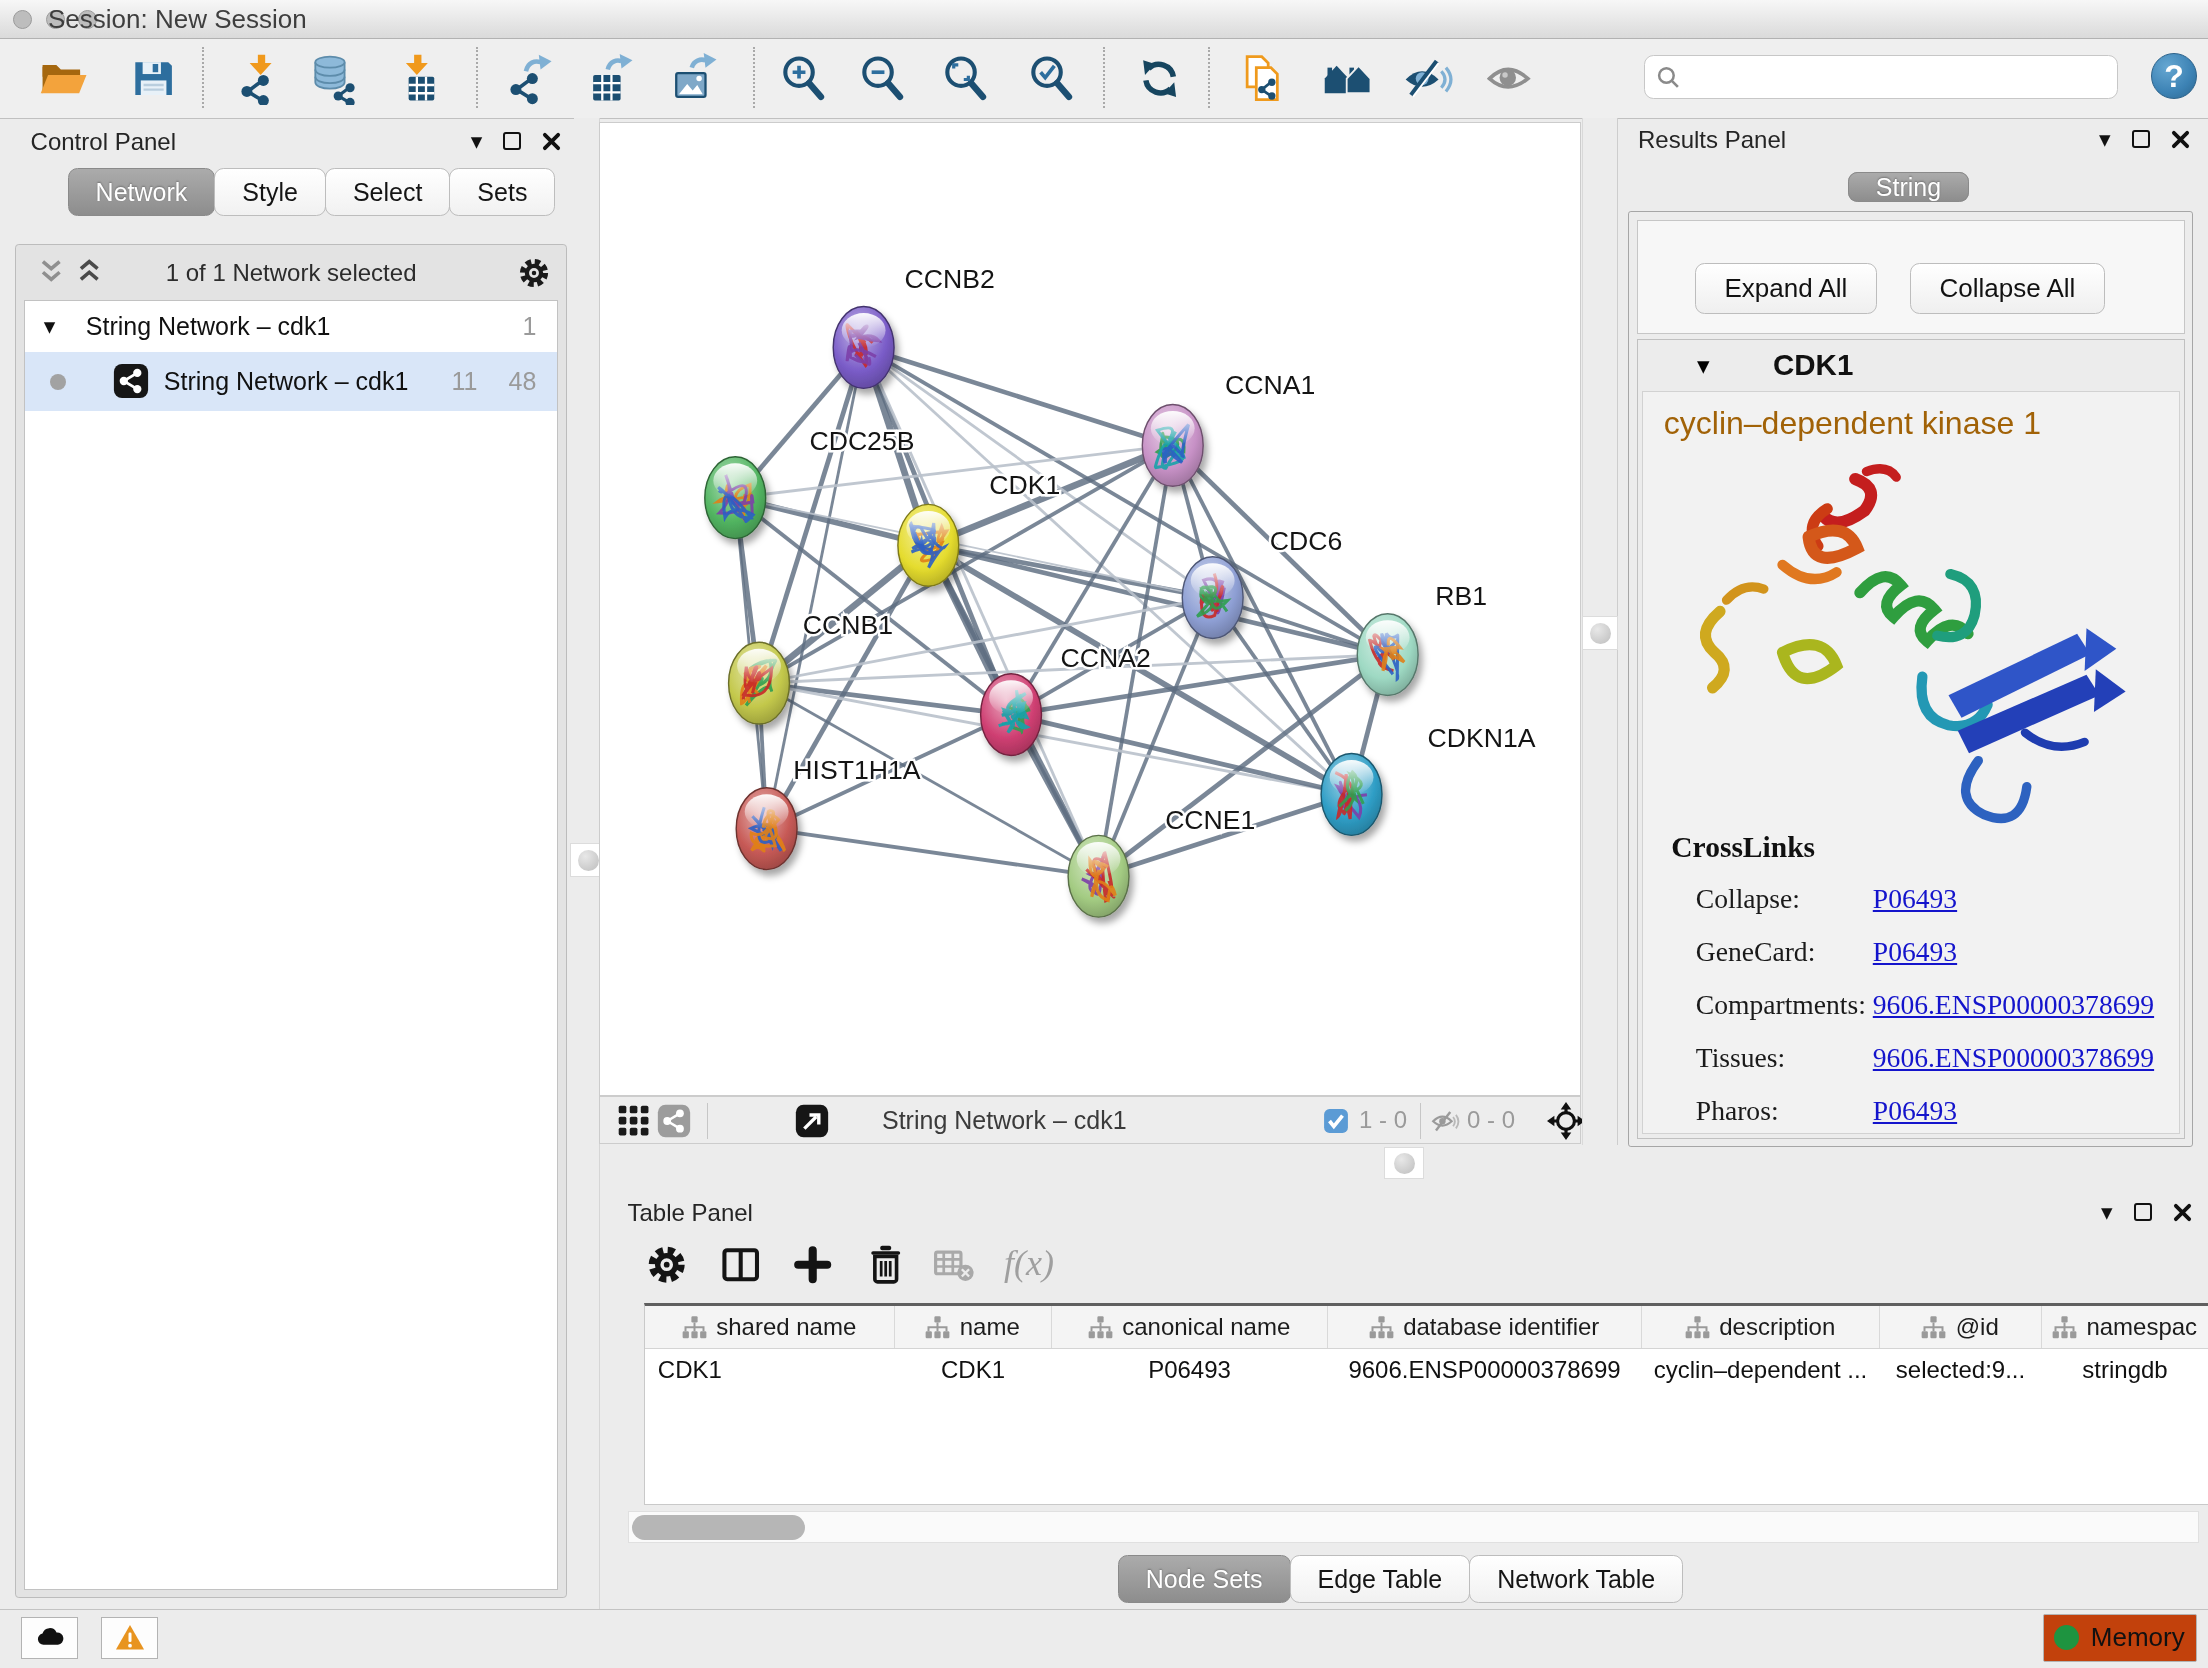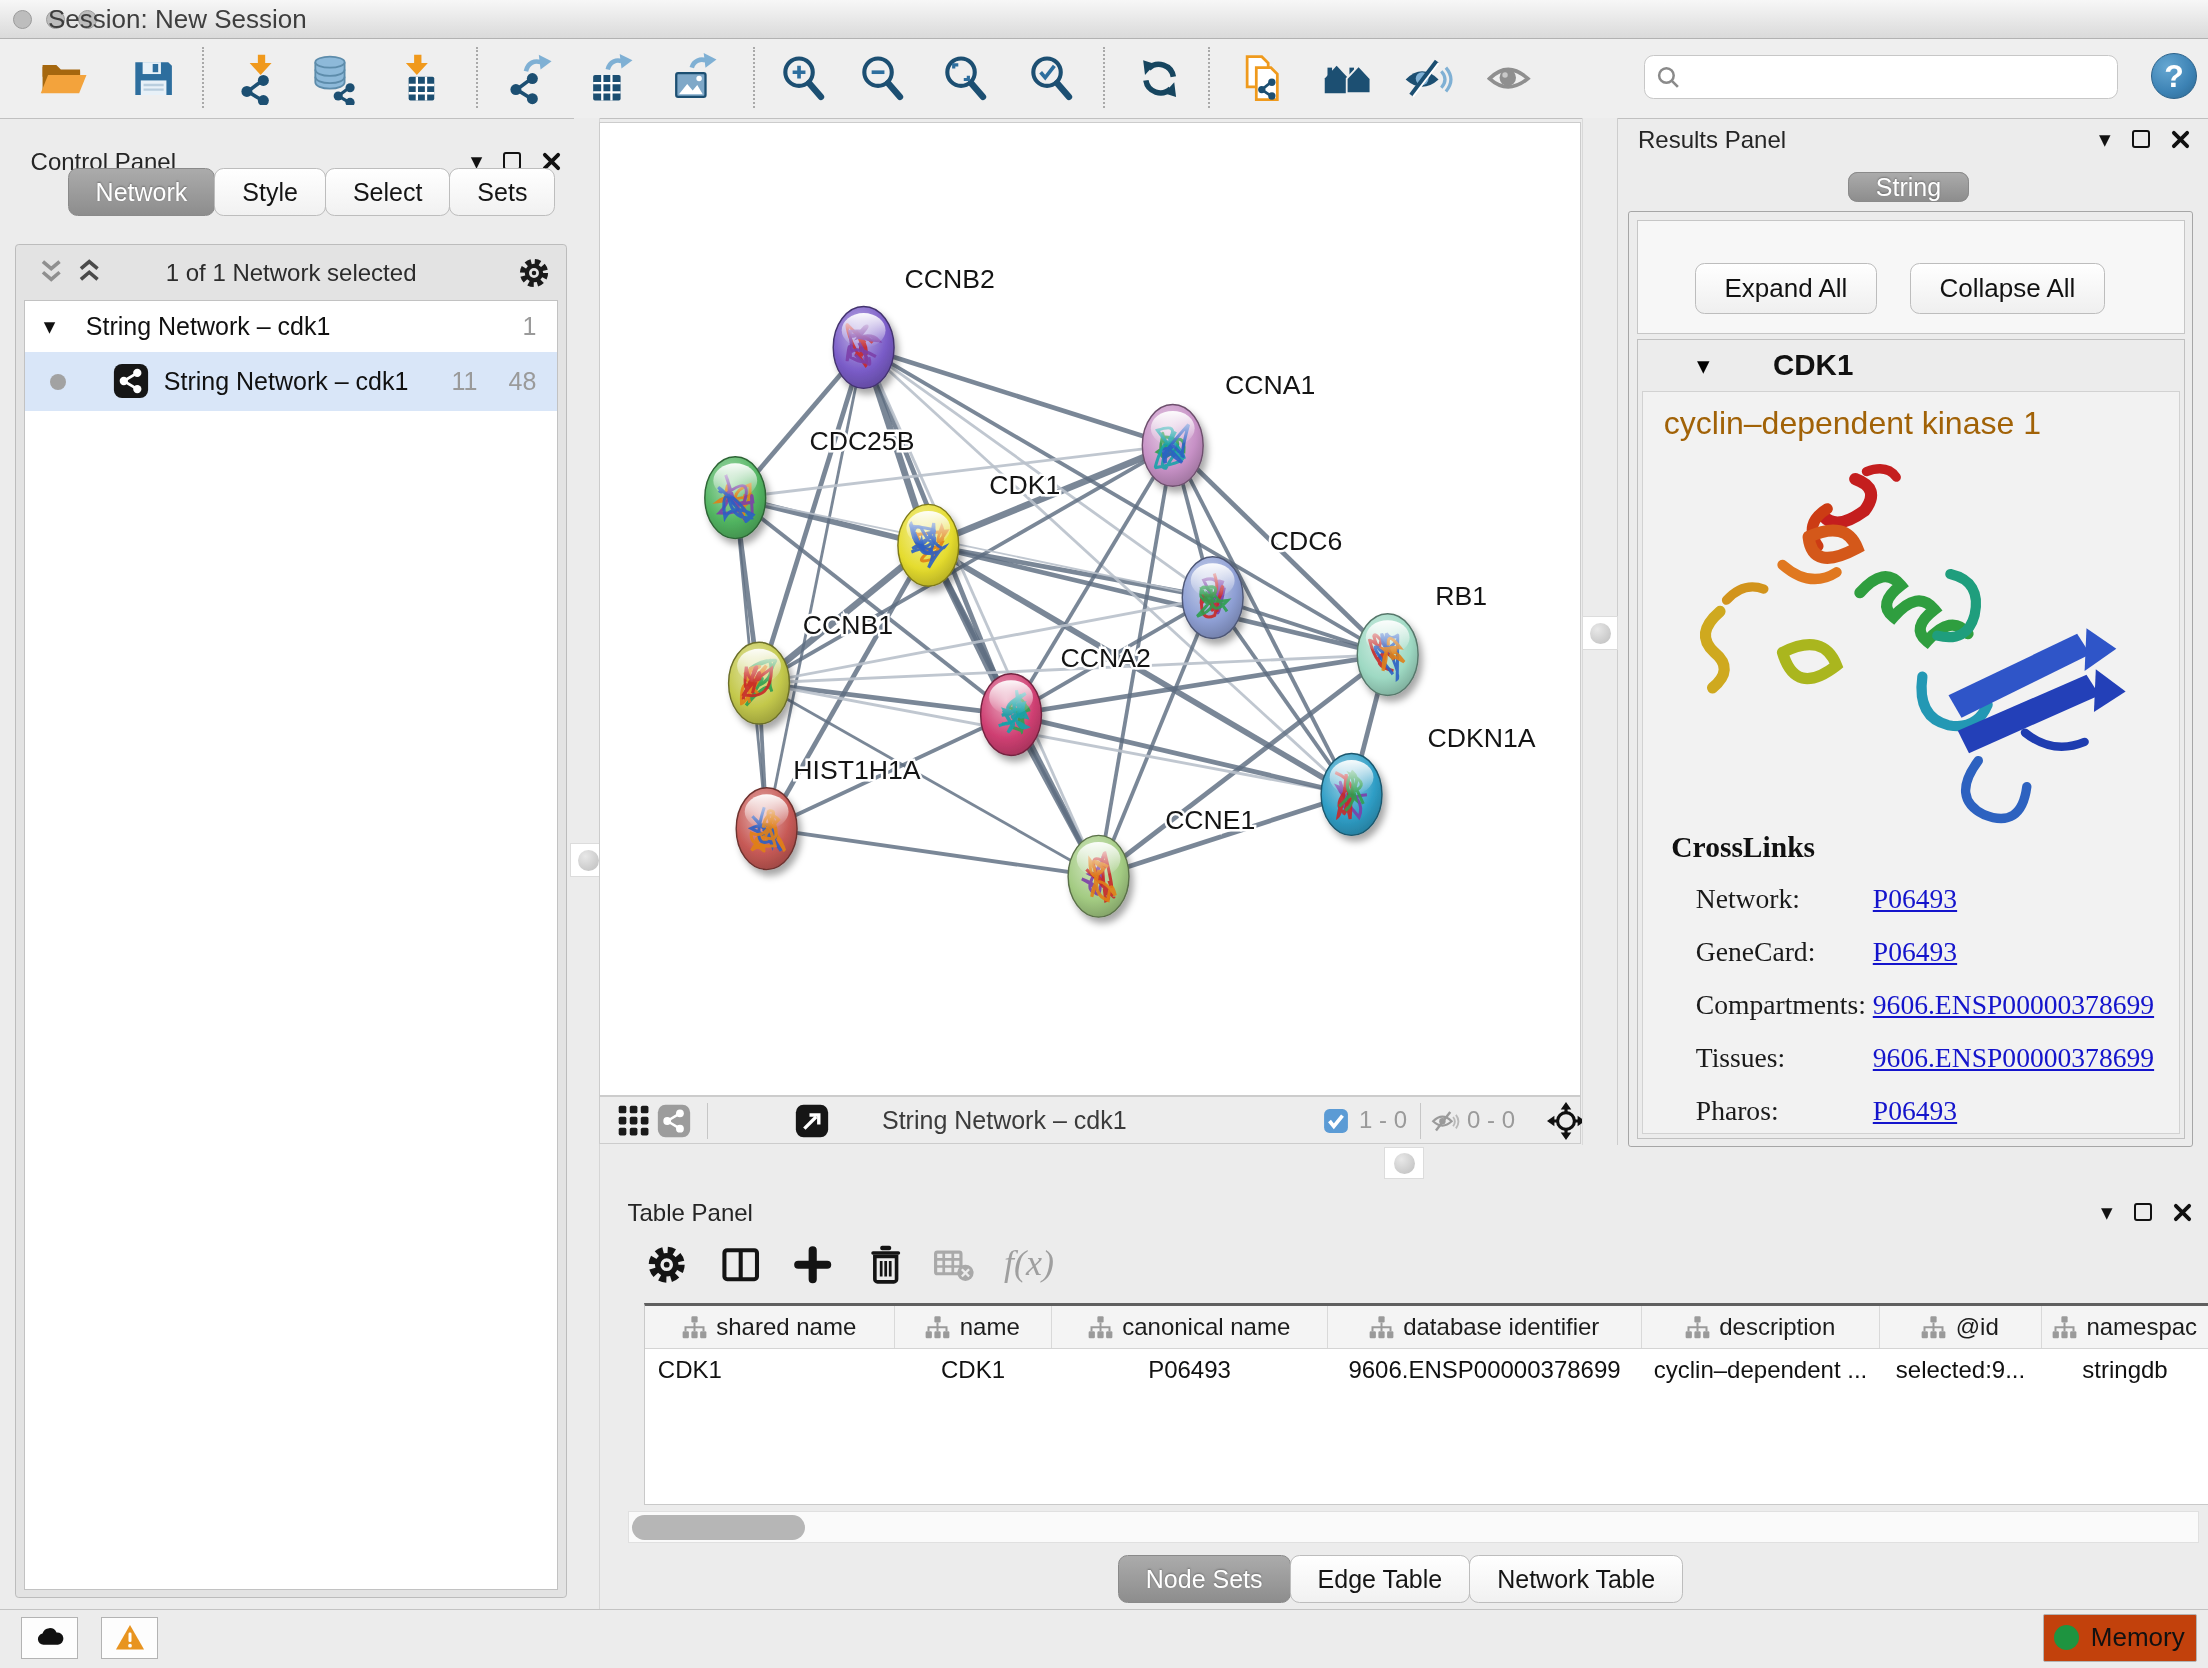--- a/index.html
+++ b/index.html
@@ -33,21 +33,21 @@
   .caret{font-size:23px;color:#111;line-height:1;}
   .floatbox{width:18px;height:18px;border:2.9px solid #111;border-radius:2.9px;box-sizing:border-box;}
   .xicon{width:19px;height:19px;}
   
   .tab{height:46px;line-height:46px;padding:0 27px;background:linear-gradient(#ffffff,#f1f1f1);
     border:1px solid #bdbdbd;margin-left:-1px;font-size:25px;color:#141414;border-radius:9.5px;white-space:nowrap;}
   .tab.active{background:linear-gradient(#ababab,#8d8d8d);color:#fff;border-color:#8a8a8a;
     text-shadow:0 -1px 1.9px rgba(0,0,0,.3);}
   
   .control-panel{position:absolute;left:7.6px;top:124px;width:567px;height:1480px;}
-  .cp-head{position:relative;height:36px;margin-top:20px;}
+  .cp-head{position:relative;height:36px;}
   .cp-head .phead-title{position:absolute;left:23px;top:3.8px;}
   .cp-head .phead-icons{position:absolute;right:13.3px;top:5.7px;}
   .cp-tabs{position:absolute;left:61px;top:44px;display:flex;}
   .cp-inner{position:absolute;left:7.6px;top:101px;right:7.6px;bottom:5.7px;background:#e3e3e3;
     border:1px solid #bcbcbc;border-radius:3.8px;margin-top:19px;}
   .cp-inner-head{position:relative;height:55px;}
   .chev{position:absolute;top:13.3px;width:28.5px;height:28.5px;color:#8f8f8f;}
   .chev svg{width:100%;height:100%;}
   .cp-status{position:absolute;left:0;right:0;top:0;height:55px;line-height:55px;text-align:center;
     font-size:24px;color:#2c2c2c;}
@@ -761,21 +761,21 @@
               <path d="M382 302q30 24 64 10" stroke="#1f3db0" stroke-width="9"></path>
             </g>
             <polygon points="300,262 438,196 452,218 314,286" fill="#2f55c8"></polygon>
             <polygon points="448,190 480,212 446,236" fill="#2f55c8"></polygon>
             <polygon points="310,300 448,240 462,262 322,324" fill="#2340b8"></polygon>
             <polygon points="458,234 490,258 456,280" fill="#2340b8"></polygon>
           </svg>
           <span class="xl-title">CrossLinks</span>
           <div class="xl-rows" id="xl-rows">
               <div class="xl-row">
-                <span class="l">Network:</span>
+                <span class="l">Collapse:</span>
                 <span class="v" style="color: rgb(20, 20, 204);">P06493</span>
               </div>
               <div class="xl-row">
                 <span class="l">GeneCard:</span>
                 <span class="v" style="color: rgb(20, 20, 204);">P06493</span>
               </div>
               <div class="xl-row">
                 <span class="l">Compartments:</span>
                 <span class="v" style="color: rgb(20, 20, 204);">9606.ENSP00000378699</span>
               </div>

